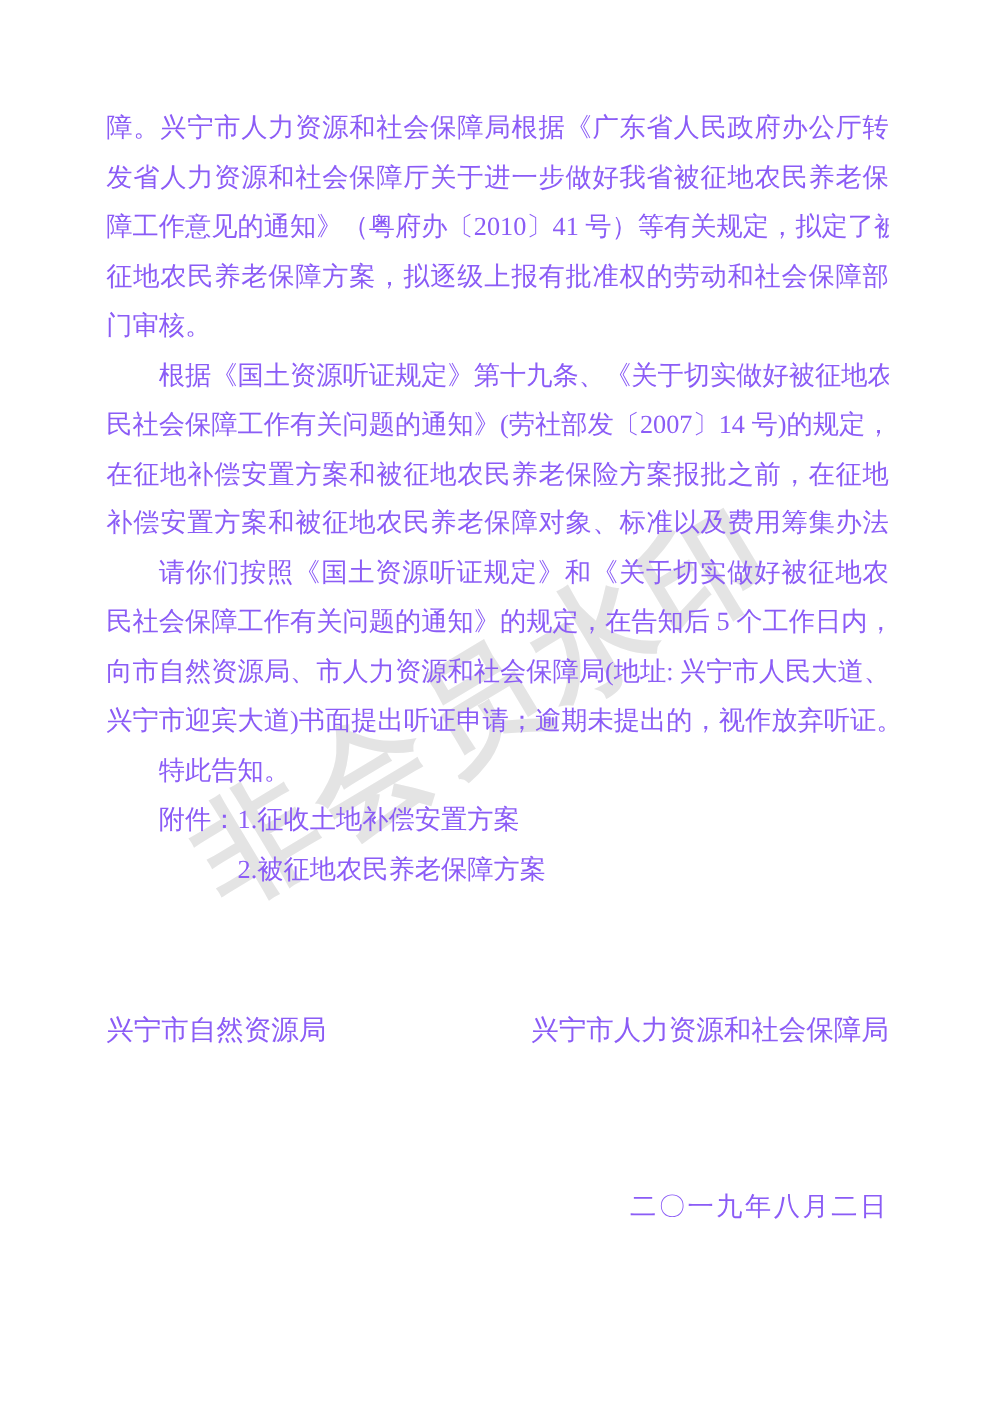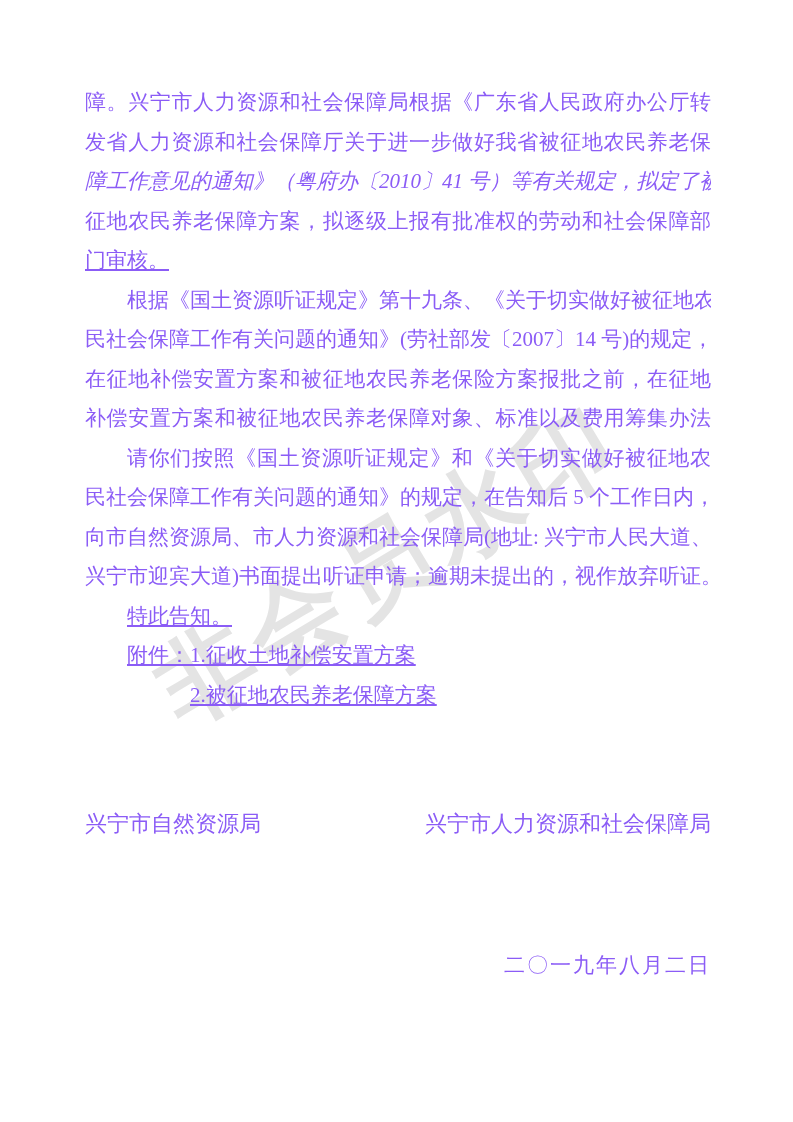--- a/index.html
+++ b/index.html
@@ -44,21 +44,20 @@
     line-height: 39.5px;
     height: 39.5px;
     text-align: justify;
     text-align-last: justify;
     overflow: hidden;
     white-space: nowrap;
   }
   .line.nj {
     text-align: left;
     text-align-last: left;
-    text-decoration: underline;
   }
   .sig-row {
     display: flex;
     justify-content: space-between;
     margin-top: 89px;
     font-size: 22px;
     line-height: 39.5px;
     height: 39.5px;
   }
   .date-row {
@@ -75,21 +74,21 @@
 
 <div class="page">
 
   <div class="watermark">非会员水印</div>
 
   <div class="content">
 
     <div>
         <div class="line" style="padding-left: 0em;">障。兴宁市人力资源和社会保障局根据《广东省人民政府办公厅转</div>
         <div class="line" style="padding-left: 0em;">发省人力资源和社会保障厅关于进一步做好我省被征地农民养老保</div>
-        <div class="line" style="padding-left: 0em; font-style: italic;">障工作意见的通知》（粤府办〔2010〕41 号）等有关规定，拟定了被</div>
+        <div class="line" style="padding-left: 0em;">障工作意见的通知》（粤府办〔2010〕41 号）等有关规定，拟定了被</div>
         <div class="line" style="padding-left: 0em;">征地农民养老保障方案，拟逐级上报有批准权的劳动和社会保障部</div>
         <div class="line nj" style="padding-left: 0em;">门审核。</div>
         <div class="line" style="padding-left: 2em;">根据《国土资源听证规定》第十九条、《关于切实做好被征地农</div>
         <div class="line" style="padding-left: 0em;">民社会保障工作有关问题的通知》(劳社部发〔2007〕14 号)的规定，</div>
         <div class="line" style="padding-left: 0em;">在征地补偿安置方案和被征地农民养老保险方案报批之前，在征地</div>
         <div class="line" style="padding-left: 0em;">补偿安置方案和被征地农民养老保障对象、标准以及费用筹集办法</div>
         <div class="line" style="padding-left: 2em;">请你们按照《国土资源听证规定》和《关于切实做好被征地农</div>
         <div class="line" style="padding-left: 0em;">民社会保障工作有关问题的通知》的规定，在告知后 5 个工作日内，</div>
         <div class="line" style="padding-left: 0em;">向市自然资源局、市人力资源和社会保障局(地址: 兴宁市人民大道、</div>
         <div class="line" style="padding-left: 0em;">兴宁市迎宾大道)书面提出听证申请；逾期未提出的，视作放弃听证。</div>

